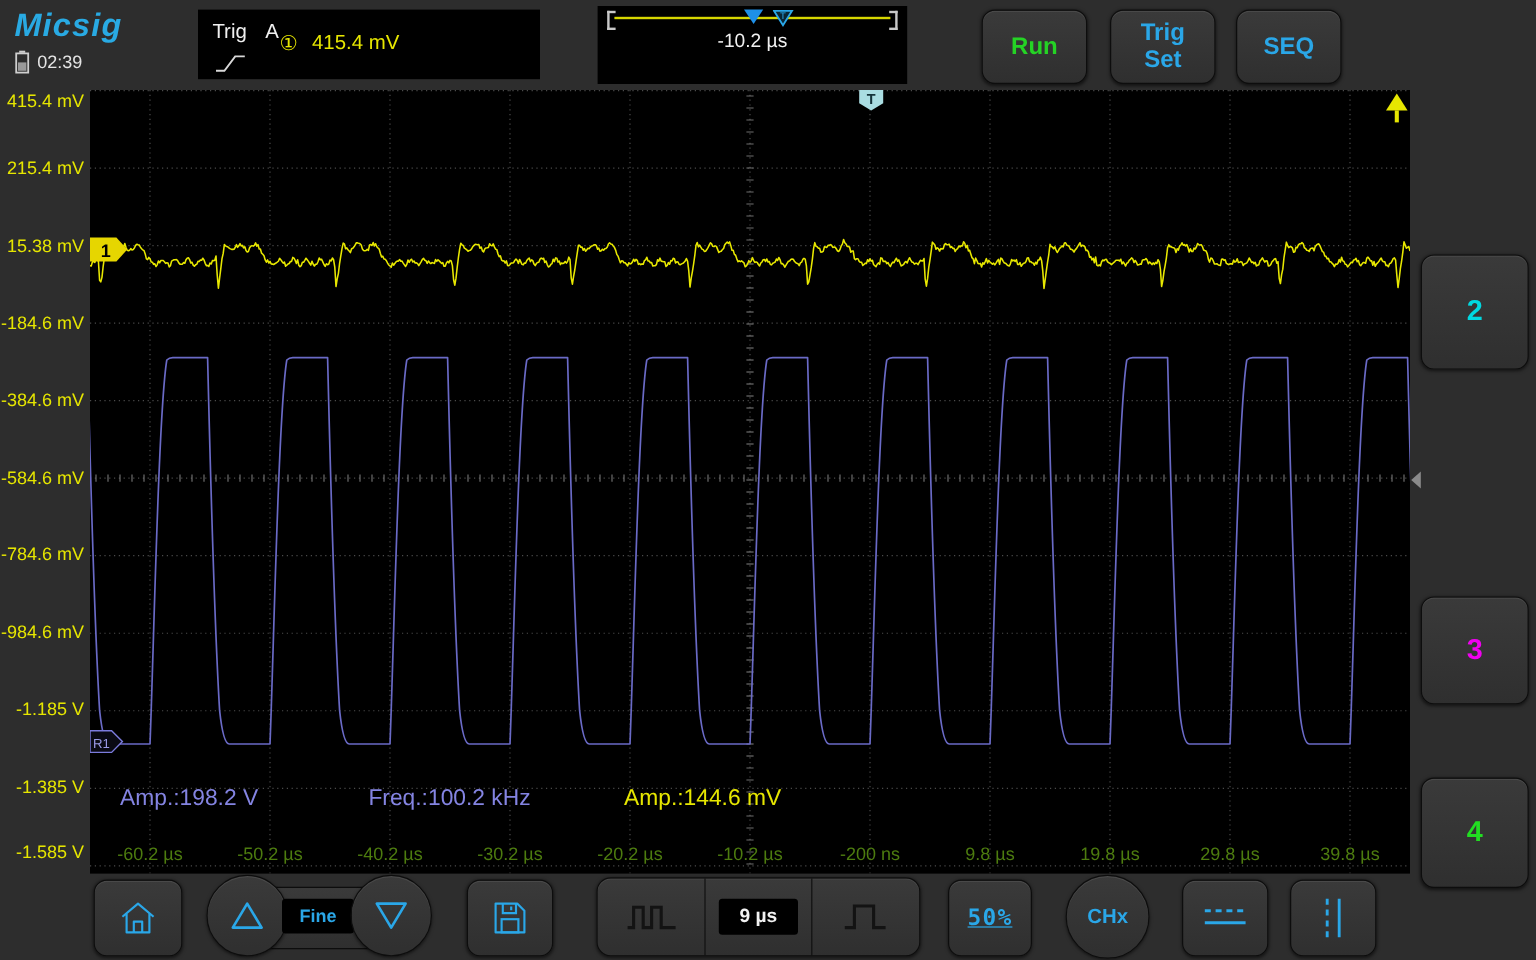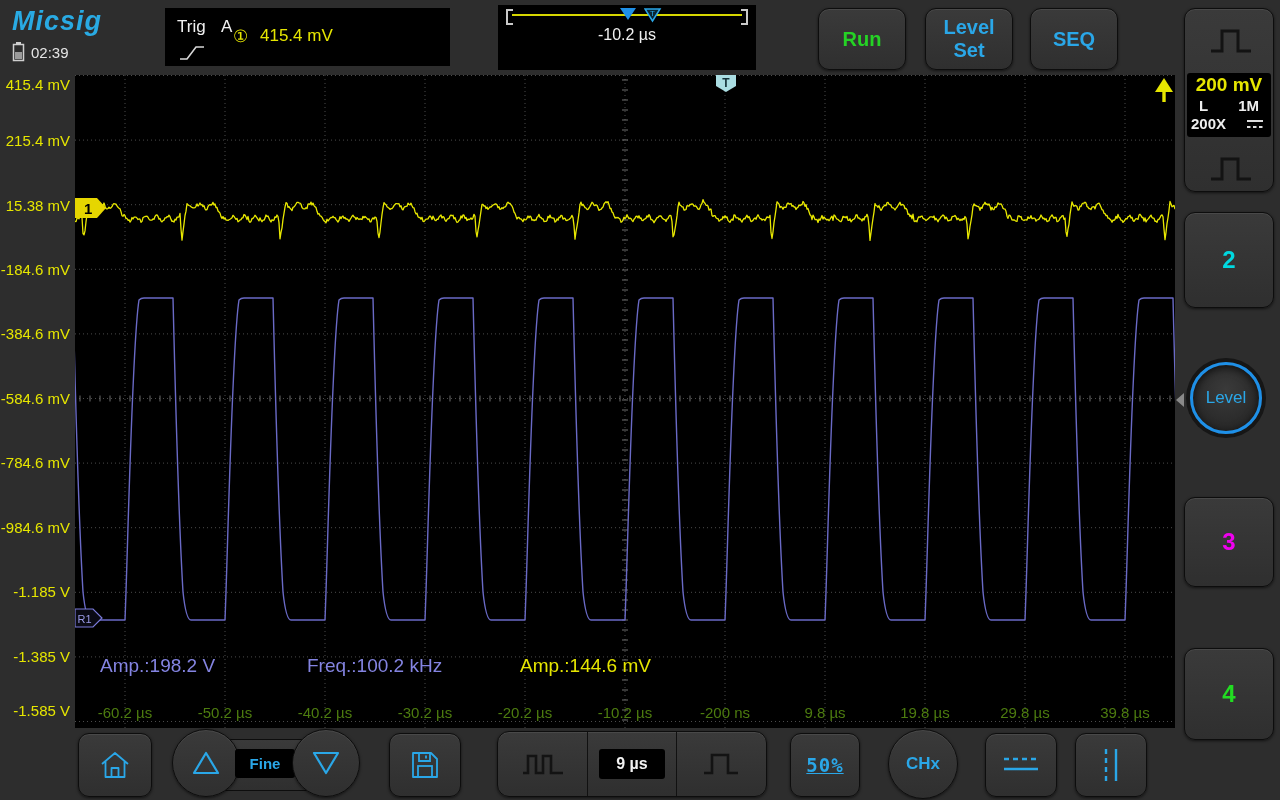--- a/index.html
+++ b/index.html
@@ -86,21 +86,21 @@
         <text x="8.5" y="8" font-size="8" fill="#2aa7e8" text-anchor="middle">T</text>
       </svg>
     </div>
     <div class="delay-row">-10.2 µs</div>
   </div>
 
   <div class="btn" style="left:818px;top:8px;width:86px;height:60px;font-size:20px;color:#25d325;">
     <span>Run</span>
   </div>
   <div class="btn" style="left:925px;top:8px;width:86px;height:60px;font-size:20px;line-height:1.15;text-align:center;">
-    <span style="width:60px;">Level Set</span>
+    <span style="width:60px;">Trig Set</span>
   </div>
   <div class="btn" style="left:1030px;top:8px;width:86px;height:60px;font-size:20px;">
     <span>SEQ</span>
   </div>
 
   <div>
     <div class="vlabel" style="top:76px;">415.4 mV</div>
     <div class="vlabel" style="top:132px;">215.4 mV</div>
     <div class="vlabel" style="top:197px;">15.38 mV</div>
     <div class="vlabel" style="top:261px;">-184.6 mV</div>
@@ -349,51 +349,26 @@
     <div class="tlabel" style="left:400px;">-20.2 µs</div>
     <div class="tlabel" style="left:500px;">-10.2 µs</div>
     <div class="tlabel" style="left:600px;">-200 ns</div>
     <div class="tlabel" style="left:700px;">9.8 µs</div>
     <div class="tlabel" style="left:800px;">19.8 µs</div>
     <div class="tlabel" style="left:900px;">29.8 µs</div>
     <div class="tlabel" style="left:1000px;">39.8 µs</div>
   </div>
 
   <div class="sidebar">
-    <div class="btn" style="left:9px;top:8px;width:88px;height:182px;">
-      <svg class="abs" style="left:24px;top:14px;" width="44" height="36">
-        <polyline points="2,28 13,28 13,8 29,8 29,28 42,28" fill="none" stroke="#131313" stroke-width="3"></polyline>
-      </svg>
-      <div class="chinfo">
-        <div class="scale">200 mV</div>
-        <div class="row2">
-          <span>L</span>
-          <span>1M</span>
-        </div>
-        <div class="row3">
-          <span>200X</span>
-          <svg width="20" height="12">
-            <line x1="2" y1="3" x2="18" y2="3" stroke="#ddd" stroke-width="2"></line>
-            <line x1="2" y1="9" x2="18" y2="9" stroke="#ddd" stroke-width="2" stroke-dasharray="3.5 2.5"></line>
-          </svg>
-        </div>
-      </div>
-      <svg class="abs" style="left:24px;top:142px;" width="44" height="36">
-        <polyline points="2,28 13,28 13,8 29,8 29,28 42,28" fill="none" stroke="#131313" stroke-width="3"></polyline>
-      </svg>
-    </div>
 
     <div class="btn" style="left:9px;top:212px;width:88px;height:94px;font-size:24px;color:#00d8e0;">
       <span>2</span>
     </div>
 
     <div class="larrow"></div>
-    <div class="knob">
-      <span>Level</span>
-    </div>
 
     <div class="btn" style="left:9px;top:497px;width:88px;height:88px;font-size:24px;color:#f000f0;">
       <span>3</span>
     </div>
     <div class="btn" style="left:9px;top:648px;width:88px;height:90px;font-size:24px;color:#22dd22;">
       <span>4</span>
     </div>
   </div>
 
   <div class="btn" style="left:78px;top:733px;width:72px;height:62px;">

